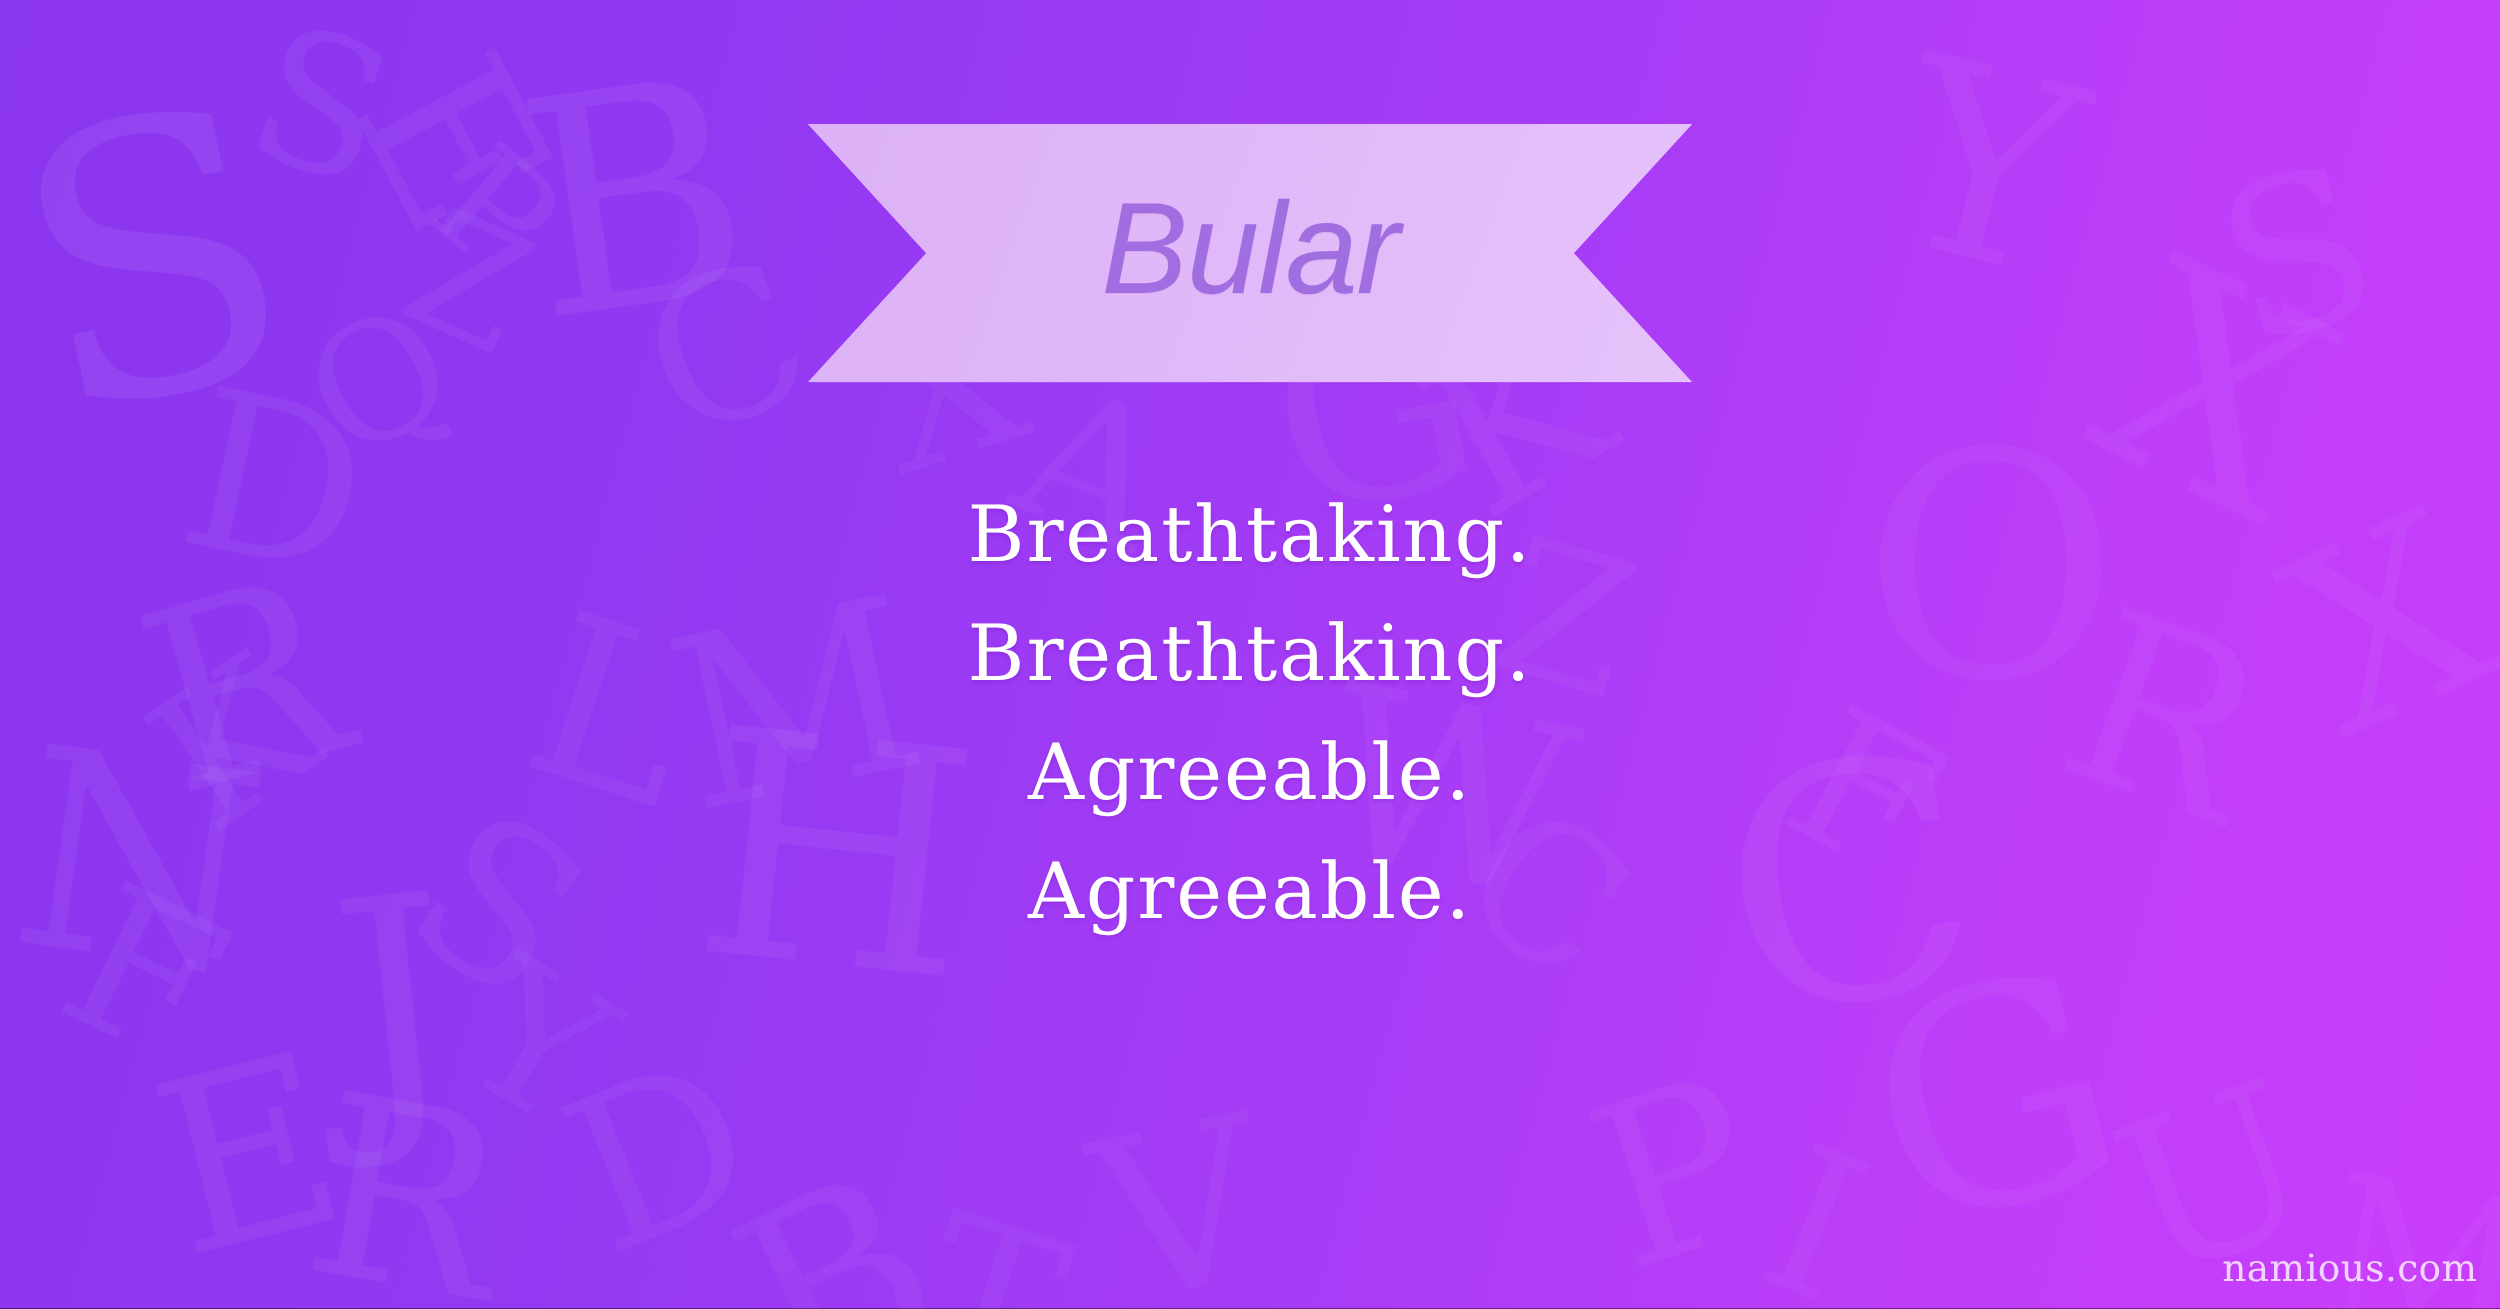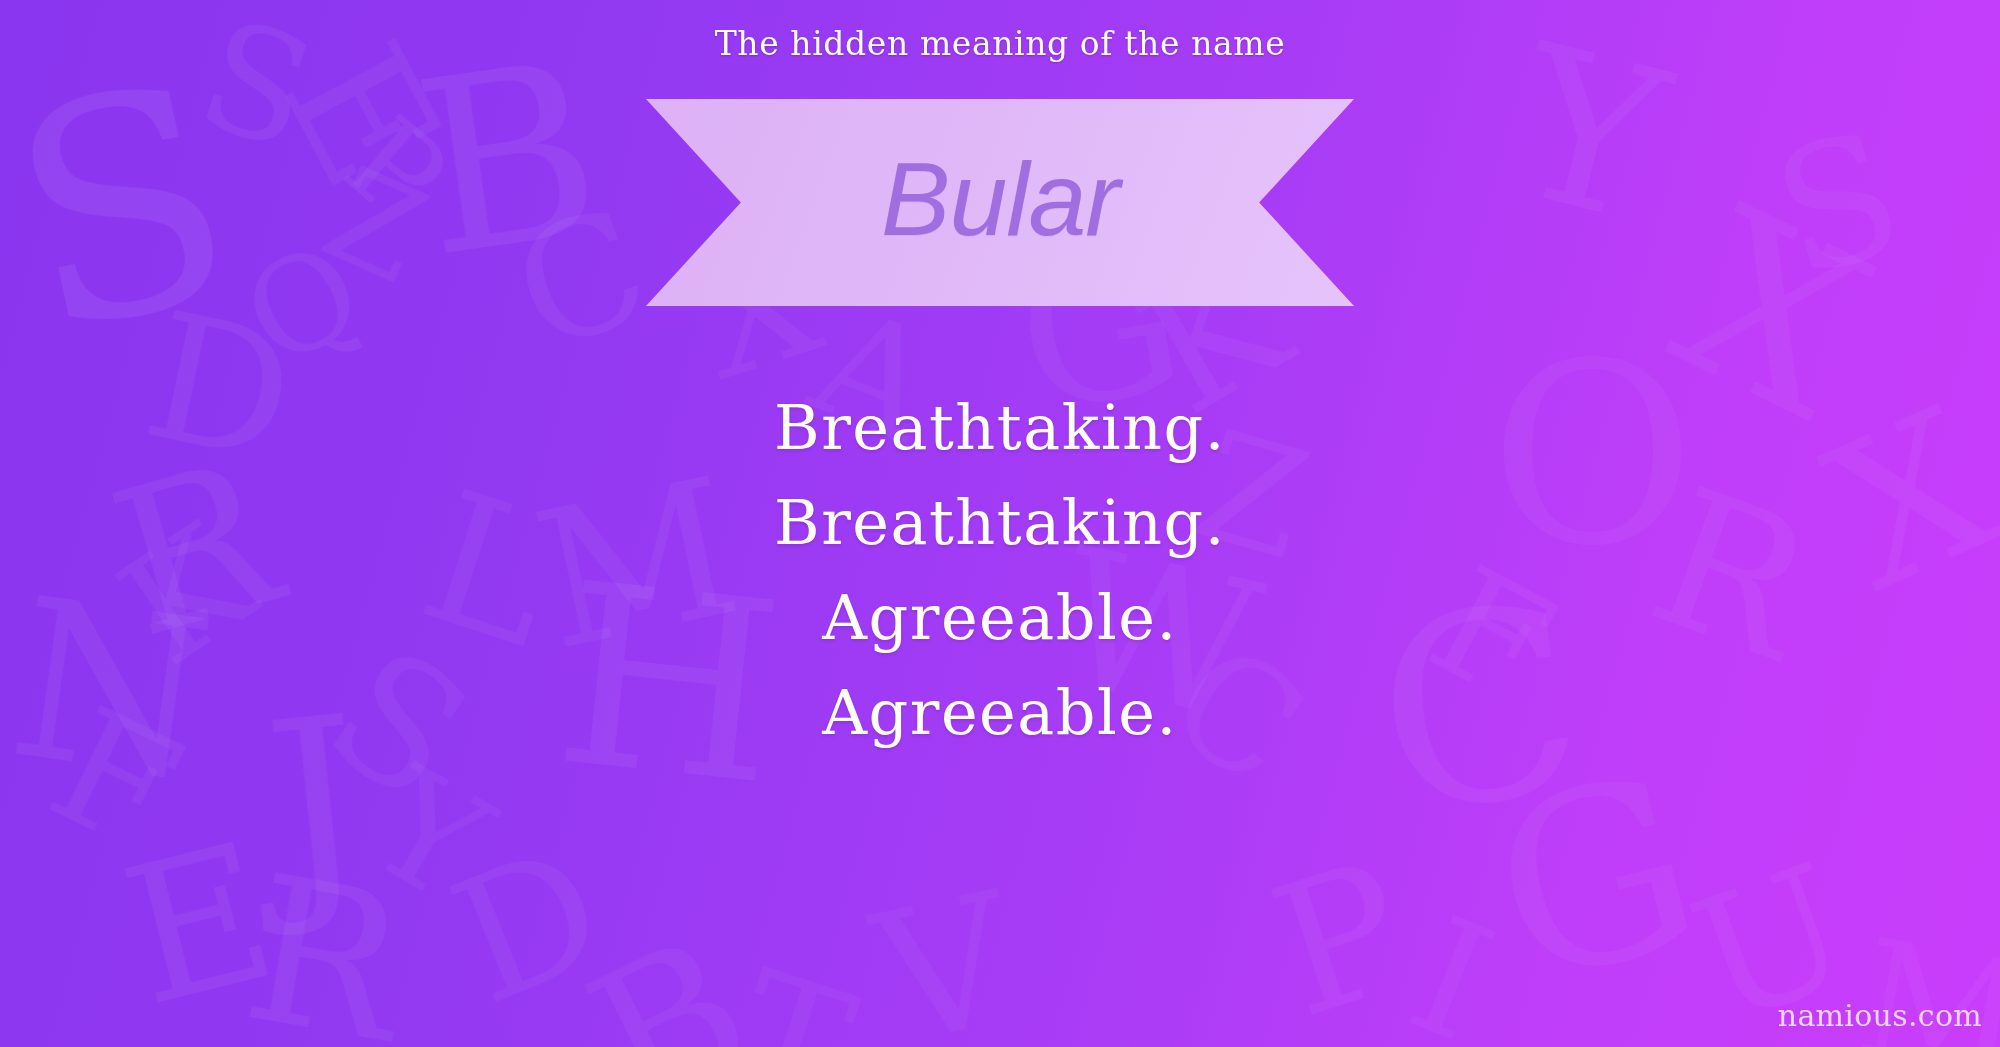--- a/index.html
+++ b/index.html
@@ -155,21 +155,20 @@
       <span style="left: 1700px; top: 860px; font-size: 170px; opacity: 0.04; transform: rotate(-20deg);">U</span>
       <span style="left: 1860px; top: 930px; font-size: 160px; opacity: 0.035; transform: rotate(10deg);">M</span>
       <span style="left: 1280px; top: 850px; font-size: 180px; opacity: 0.04; transform: rotate(-18deg);">P</span>
       <span style="left: 1420px; top: 900px; font-size: 160px; opacity: 0.035; transform: rotate(22deg);">I</span>
       <span style="left: 1180px; top: 640px; font-size: 150px; opacity: 0.035; transform: rotate(34deg);">C</span>
       <span style="left: 880px; top: 880px; font-size: 180px; opacity: 0.035; transform: rotate(-12deg);">V</span>
       <span style="left: 740px; top: 960px; font-size: 160px; opacity: 0.035; transform: rotate(18deg);">T</span>
       <span style="left: 600px; top: 930px; font-size: 190px; opacity: 0.04; transform: rotate(-26deg);">B</span>
     </div>
 
-  <div id="title">The hidden meaning of the name</div>
 
   <div id="banner-wrap">
     <div id="banner"></div>
     <div id="banner-name">Bular</div>
   </div>
 
   <div id="meanings">
       <div class="meaning-line">Breathtaking.</div>
       <div class="meaning-line">Breathtaking.</div>
       <div class="meaning-line">Agreeable.</div>

